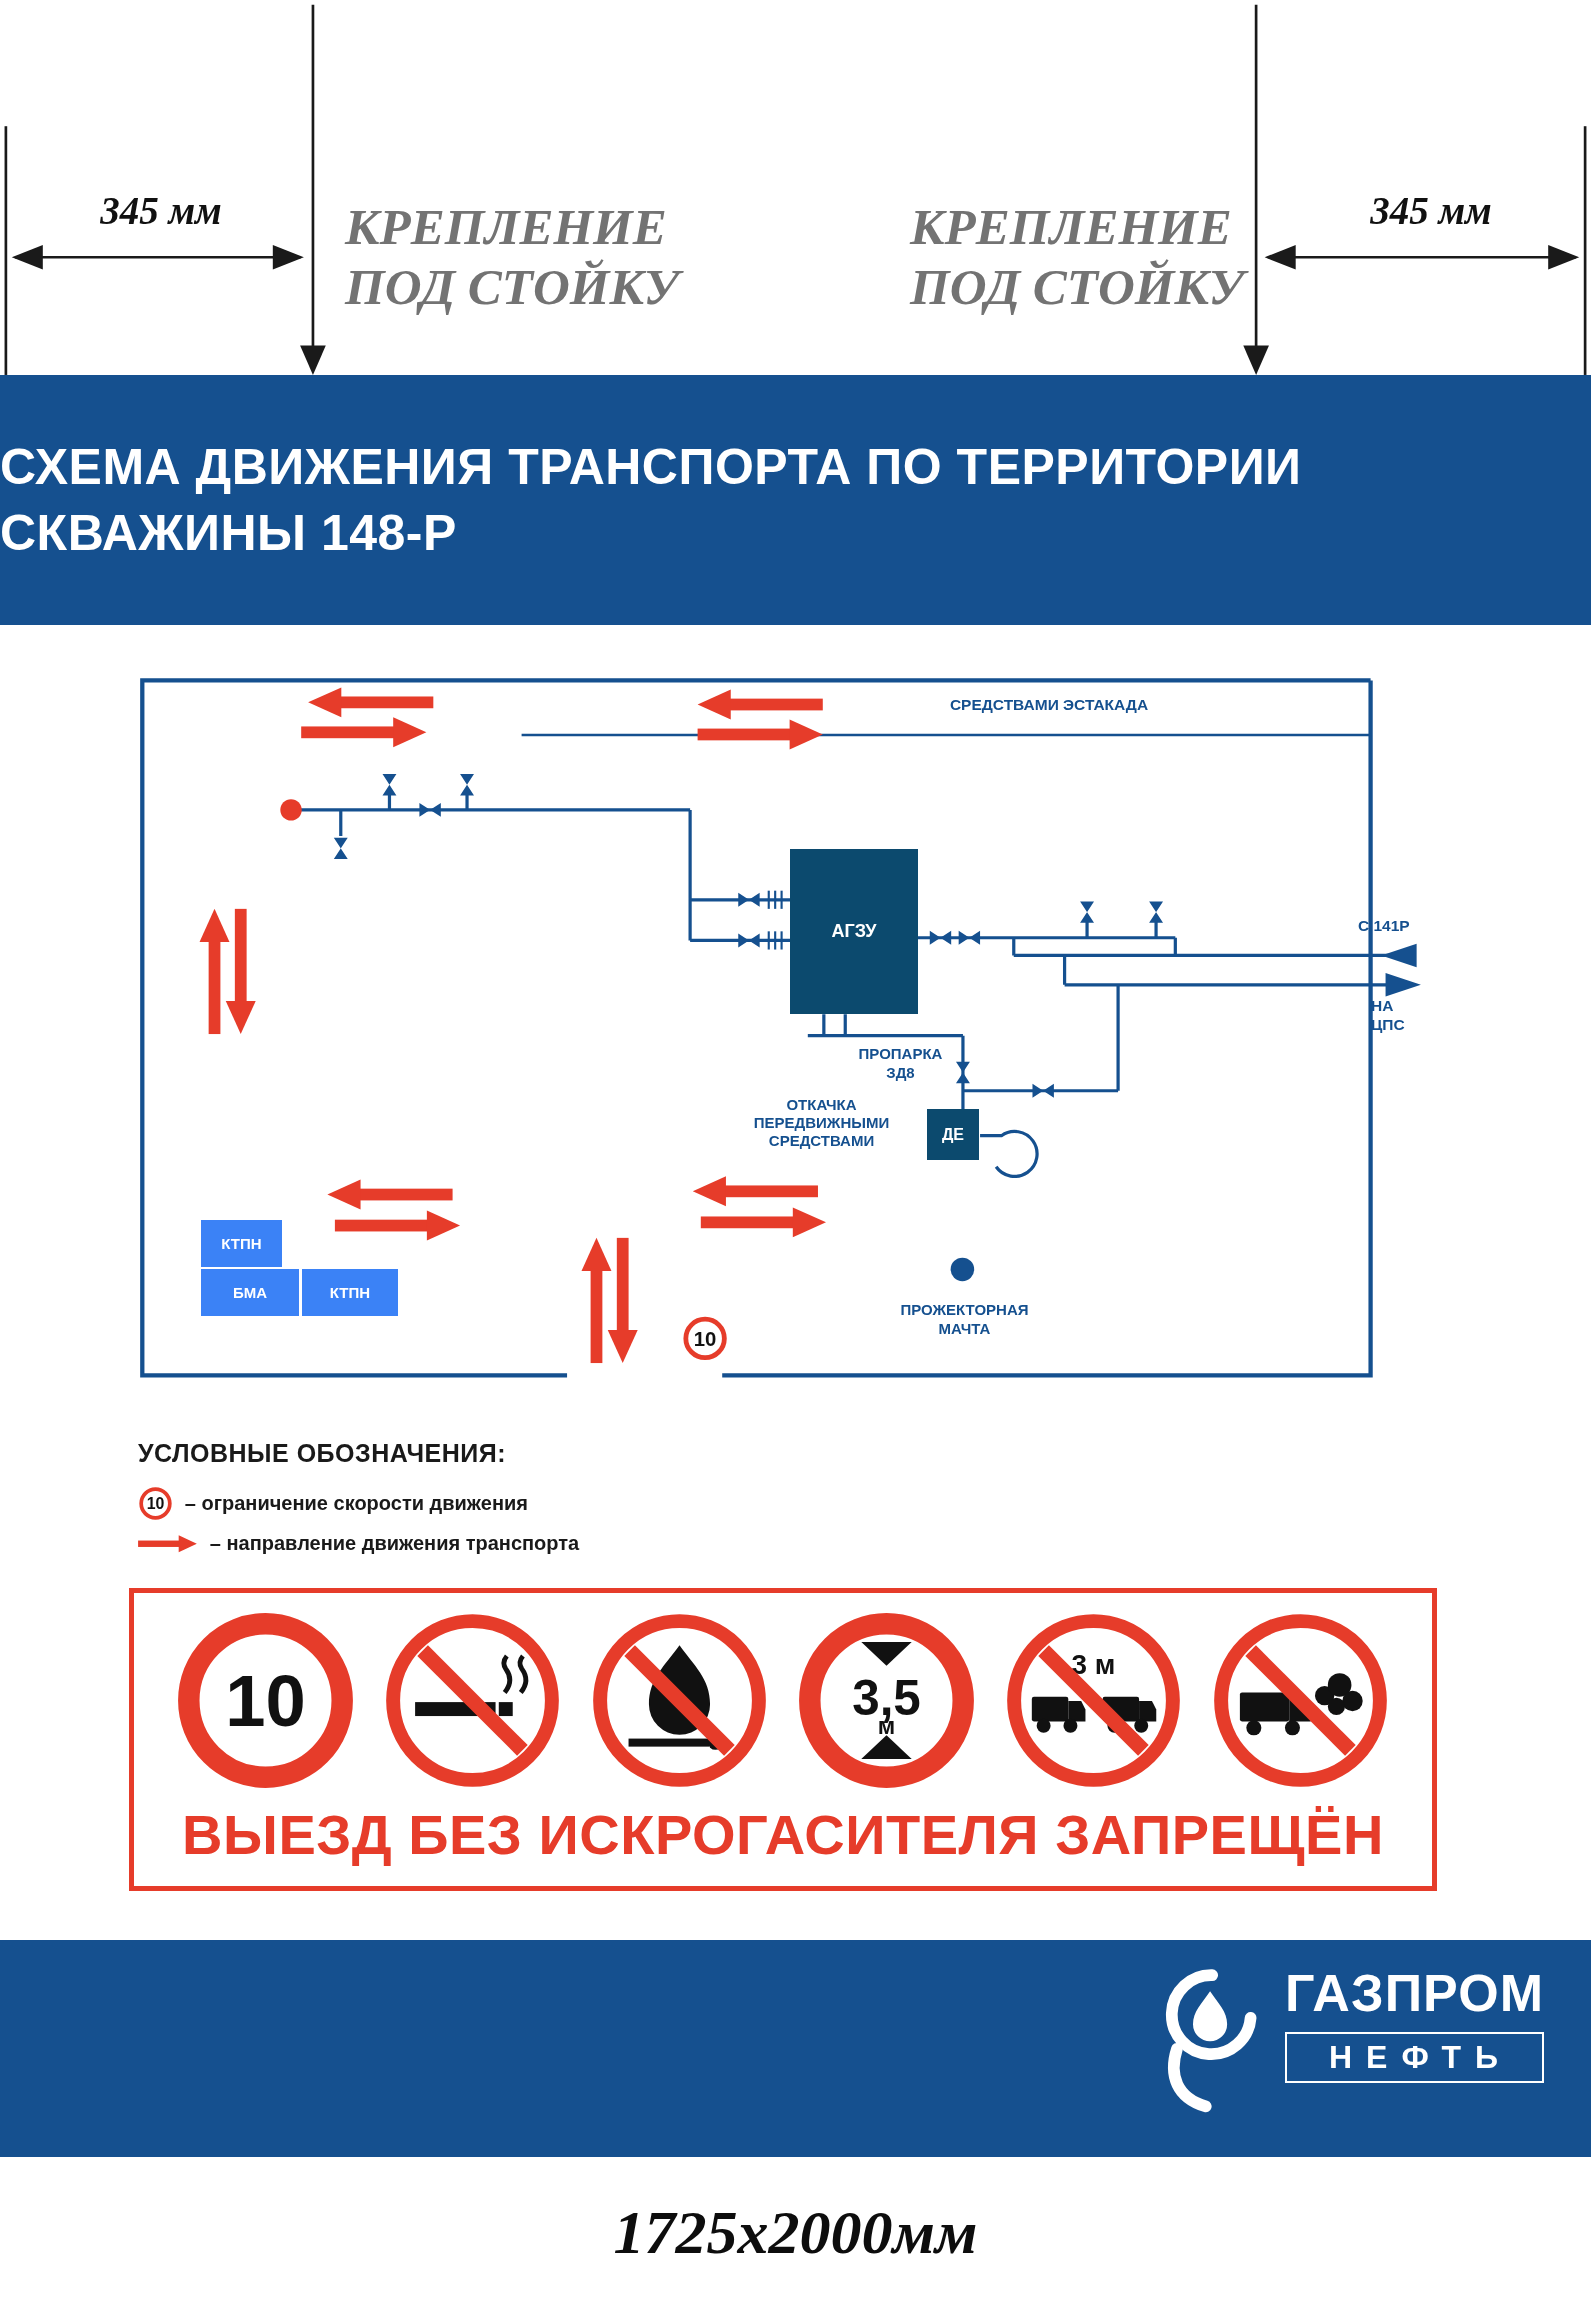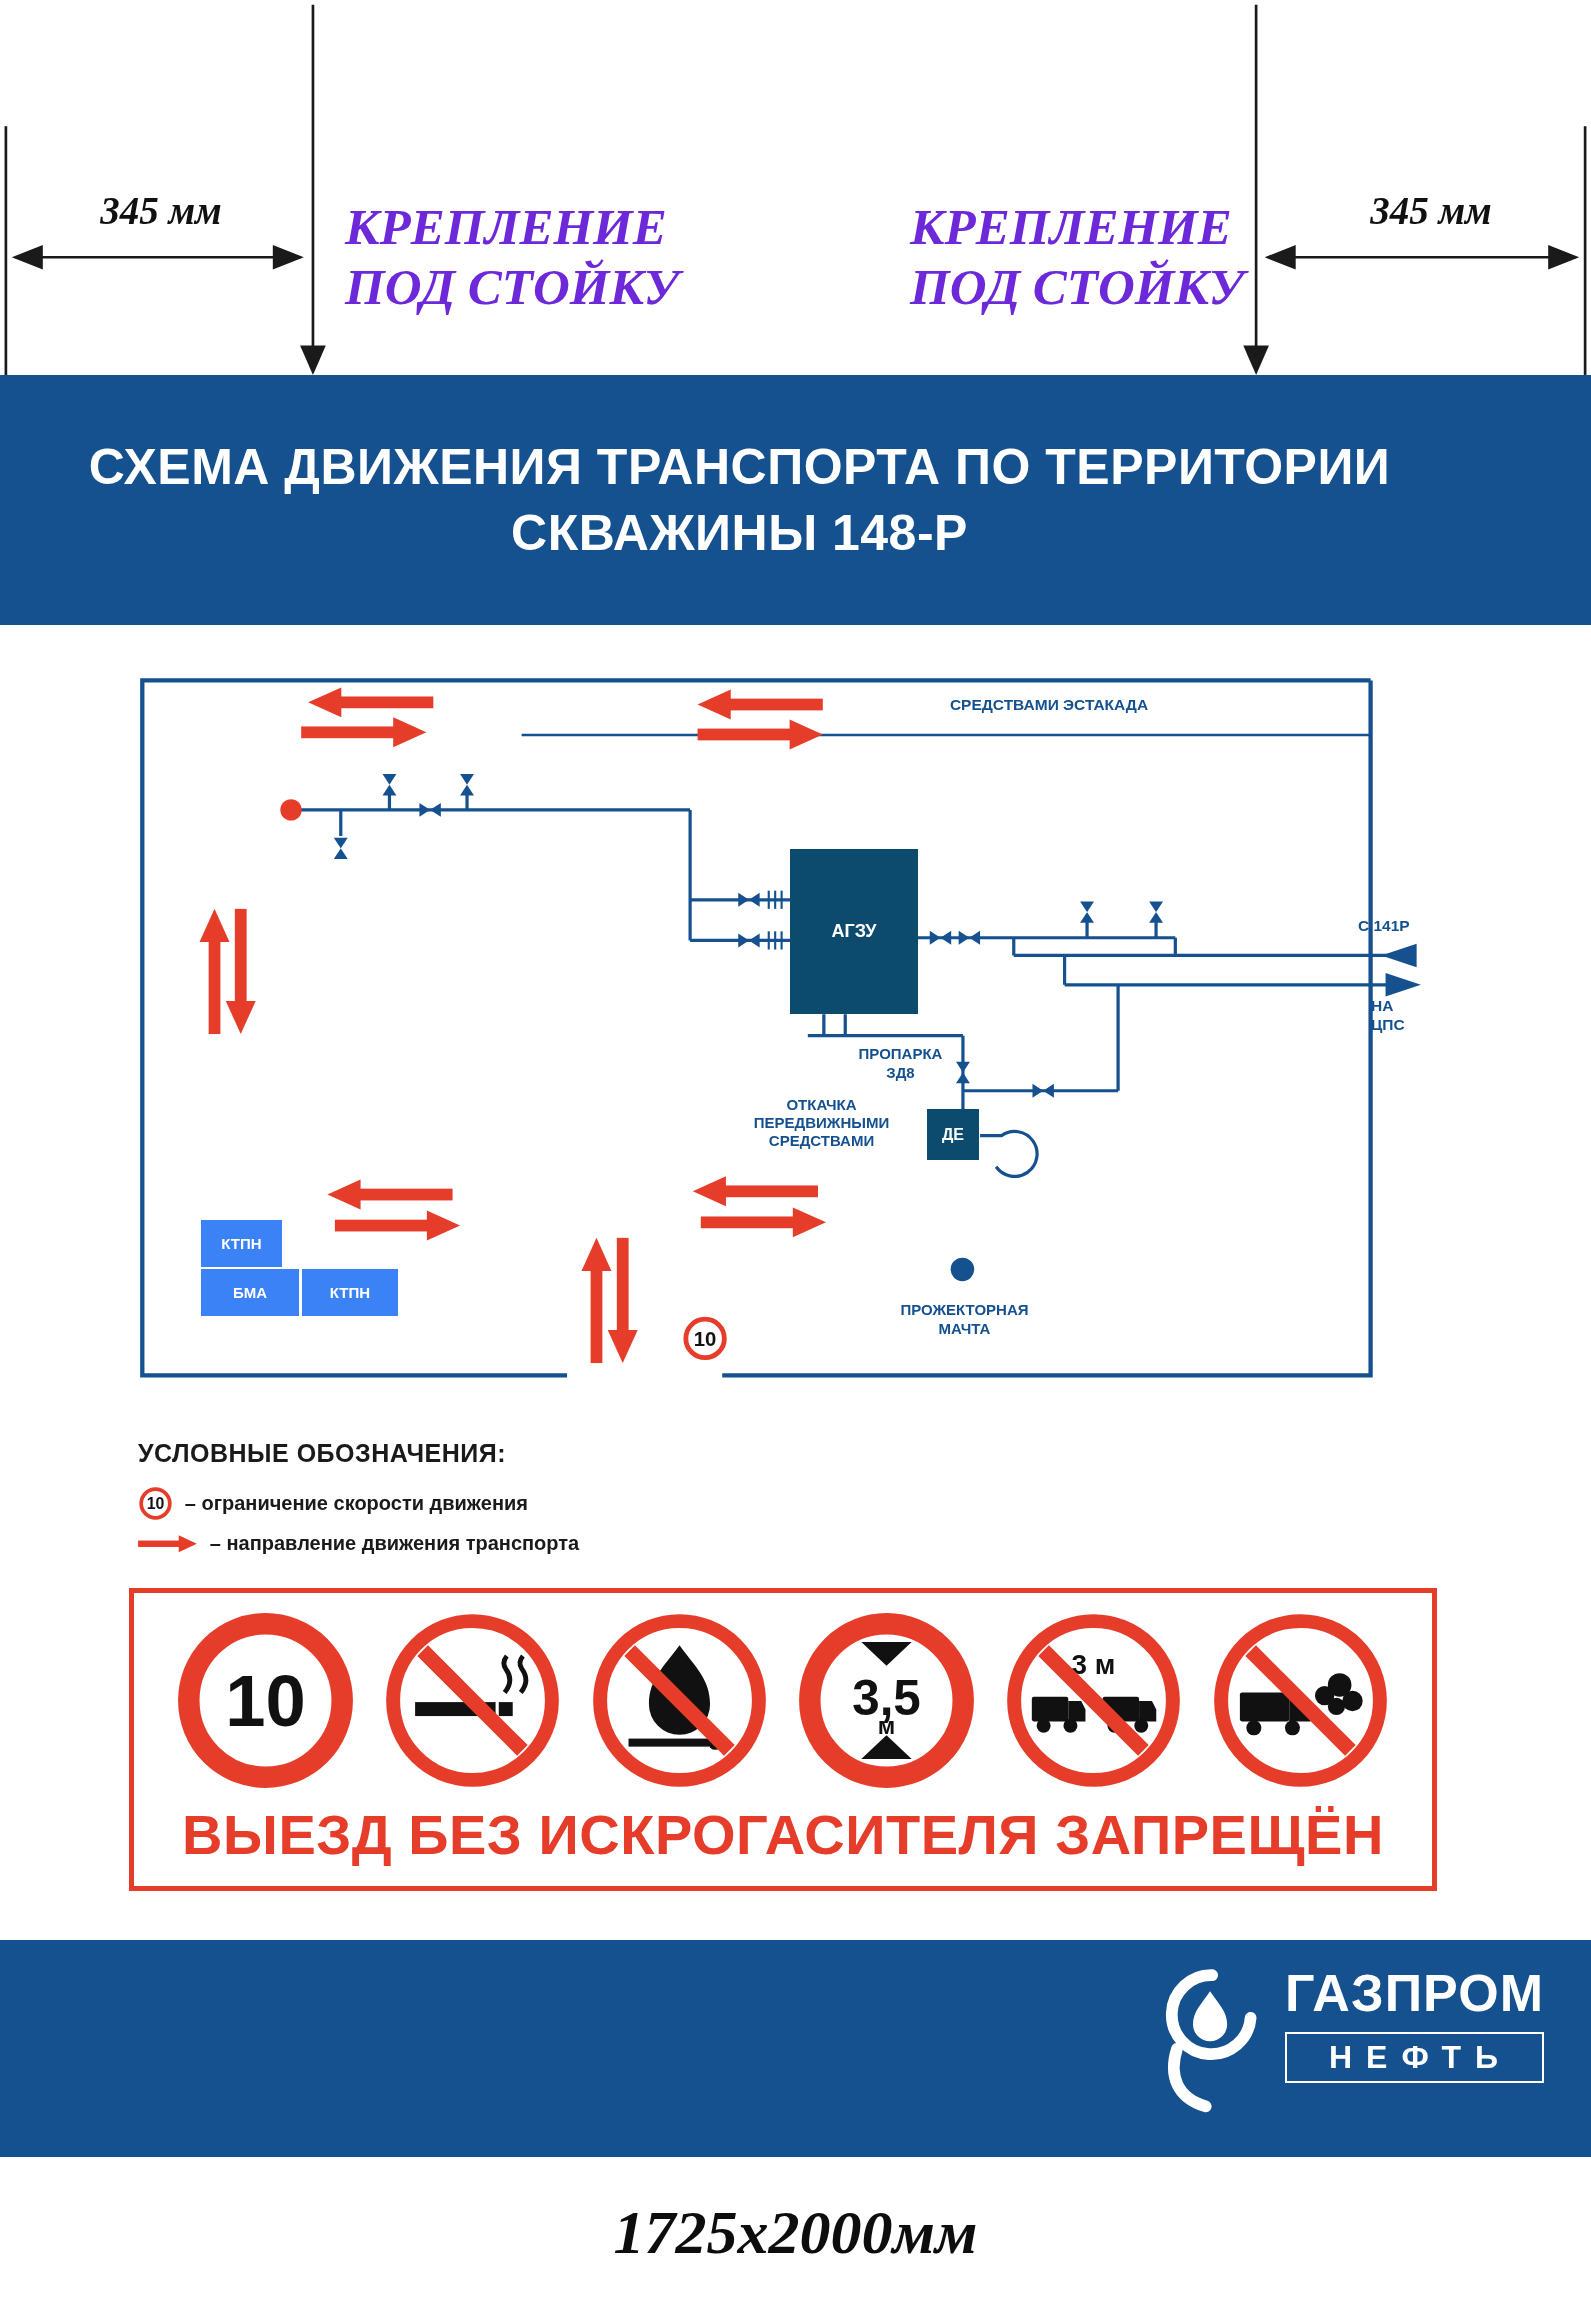--- a/index.html
+++ b/index.html
@@ -2,26 +2,26 @@
 <html style="font-size:8.6px"><head>
 <meta charset="utf-8">
 <style>
   *{margin:0;padding:0;box-sizing:border-box}
   body{background:#ffffff}
   .page{position:relative;width:1591px;height:2319px;background:#fff;font-family:"Liberation Sans",sans-serif;overflow:hidden}
   .overlay{position:absolute;left:0;top:0;width:1591px;height:2319px;z-index:3;pointer-events:none}
   svg text{font-family:"Liberation Sans",sans-serif}
   .band{position:absolute;left:0;width:100%;background:#15508f;z-index:1}
   .header-band{top:375px;height:250px;display:flex;flex-direction:column;justify-content:center}
-  .title{text-align:center;padding-right:112px;color:#fff;font-weight:bold;font-size:50px;line-height:1.32;white-space:pre-line;letter-spacing:0.5px}
+  .title{text-align:left;padding-right:112px;color:#fff;font-weight:bold;font-size:50px;line-height:1.32;white-space:pre-line;letter-spacing:0.5px}
   .footer-band{top:1940px;height:217px}
   .dim{position:absolute;z-index:2;font:italic bold 39px "Liberation Serif",serif;color:#111;text-align:center}
   .dim-left{left:70px;top:188px;width:182px}
   .dim-right{left:1340px;top:188px;width:182px}
-  .mount{position:absolute;z-index:2;font:italic bold 51px/1.18 "Liberation Serif",serif;color:#6d28d9;white-space:pre-line}
+  .mount{position:absolute;z-index:2;font:italic bold 51px/1.18 "Liberation Serif",serif;color:#737373;white-space:pre-line}
   .mount-left{left:345px;top:197px}
   .mount-right{left:910px;top:197px}
   .lbl{position:absolute;z-index:4;color:#15508f;font-weight:bold;white-space:pre-line;line-height:1.25;font-size:15.5px}
   .cable{left:942px;top:695px;width:214px;text-align:center}
   .s141r{left:1358px;top:916px;width:91px}
   .nacps{left:1371px;top:996px;width:64px;text-align:left}
   .proparka{left:851px;top:1045px;width:99px;text-align:center;font-size:15px}
   .otkachka{left:741px;top:1096px;width:161px;text-align:center;font-size:15px;line-height:1.2}
   .mast{left:872px;top:1301px;width:185px;text-align:center;font-size:15px}
   .box{position:absolute;z-index:4;display:flex;align-items:center;justify-content:center;color:#fff;font-weight:bold}

